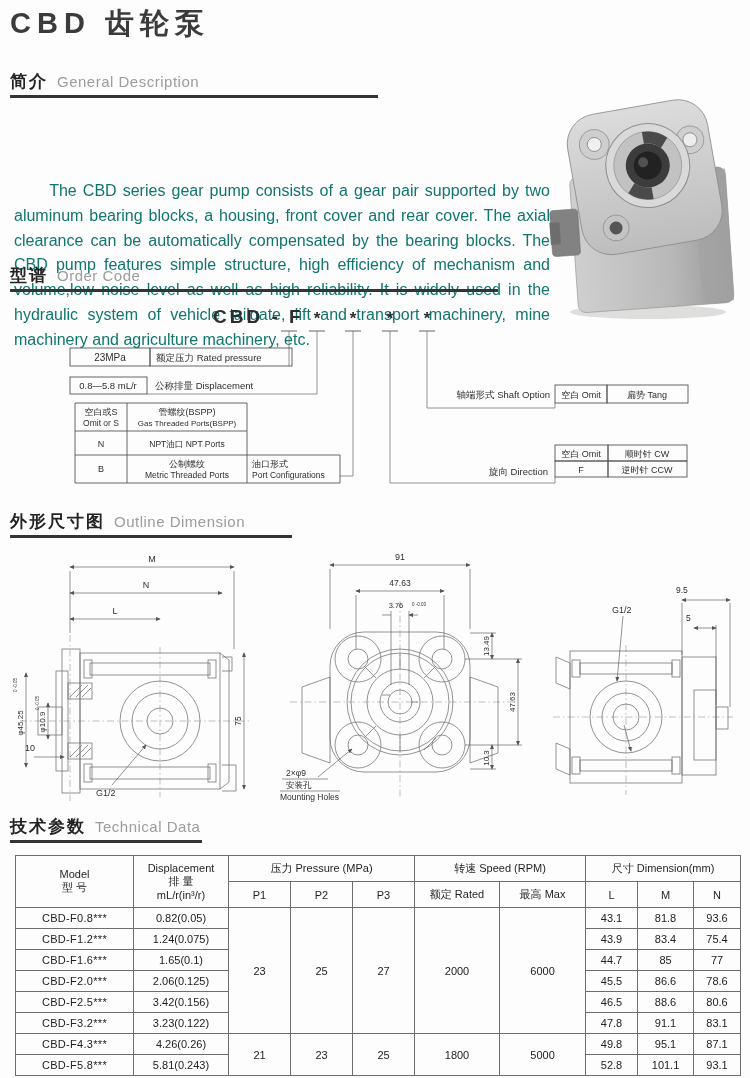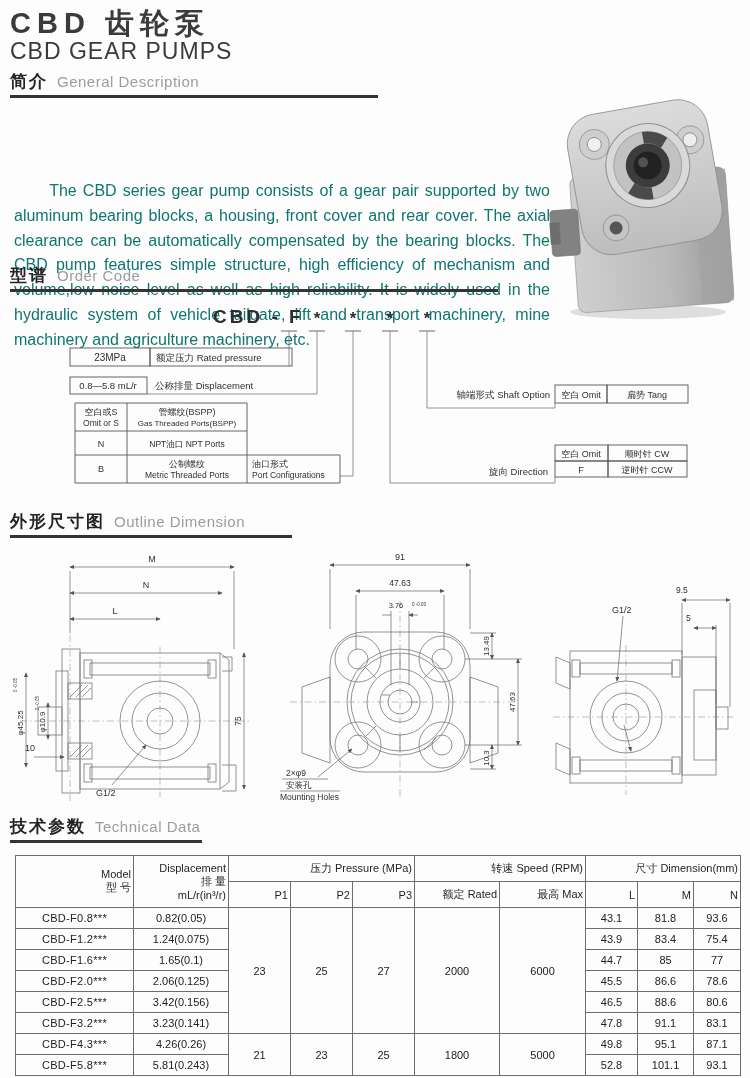--- a/index.html
+++ b/index.html
@@ -19,30 +19,29 @@
   svg { position:absolute; overflow:visible; }
   svg text { font-family:"Liberation Sans","DejaVu Sans",sans-serif; fill:#2e2e2e; }
   .ln { stroke:#555; stroke-width:0.9; fill:none; }
   .thin { stroke:#777; stroke-width:0.8; fill:none; }
   .dim { stroke:#666; stroke-width:0.7; fill:none; }
   .cl { stroke:#999; stroke-width:0.6; stroke-dasharray:7 3 1.5 3; fill:none; }
   .spec-table { position:absolute; left:15px; top:855px; width:725px; border-collapse:collapse;
                 font-size:11px; color:#222; table-layout:fixed; }
   .spec-table td { border:1px solid #6d6d6d; text-align:center; vertical-align:middle;
                    padding:0 2px; height:21px; background:#fdfdfd; }
-  .spec-table .hd { height:26px; font-size:11px; color:#1f1f1f;text-align:right; }
+  .spec-table .hd { height:26px; font-size:11px; color:#1f1f1f; }
   .spec-table .model { letter-spacing:0.3px; }
 </style>
 </head>
 <body>
 
 <div class="page">
 
   <div class="title-zh">CBD 齿轮泵</div>
-  <div class="title-en">CBD GEAR PUMPS</div>
 
   <svg style="left:548px;top:54px;" width="202" height="270" viewBox="0 0 202 270">
     <defs>
       <linearGradient id="pg1" x1="0" y1="0" x2="1" y2="0">
         <stop offset="0" stop-color="#cfcfcf"></stop>
           <stop offset="0.6" stop-color="#b9b9b9"></stop>
           <stop offset="1" stop-color="#989898"></stop>
       </linearGradient>
       <linearGradient id="pg2" x1="0" y1="0" x2="0" y2="1">
         <stop offset="0" stop-color="#dcdcdc"></stop>
@@ -344,21 +343,21 @@
     </tr>
     <tr>
       <td class="model">CBD-F2.5***</td>
       <td>3.42(0.156)</td>
       <td>46.5</td>
       <td>88.6</td>
       <td>80.6</td>
     </tr>
     <tr>
       <td class="model">CBD-F3.2***</td>
-      <td>3.23(0.141)</td>
+      <td>3.23(0.122)</td>
       <td>47.8</td>
       <td>91.1</td>
       <td>83.1</td>
     </tr>
     <tr>
       <td class="model">CBD-F4.3***</td>
       <td>4.26(0.26)</td>
       <td rowspan="2">21</td>
       <td rowspan="2">23</td>
       <td rowspan="2">25</td>

